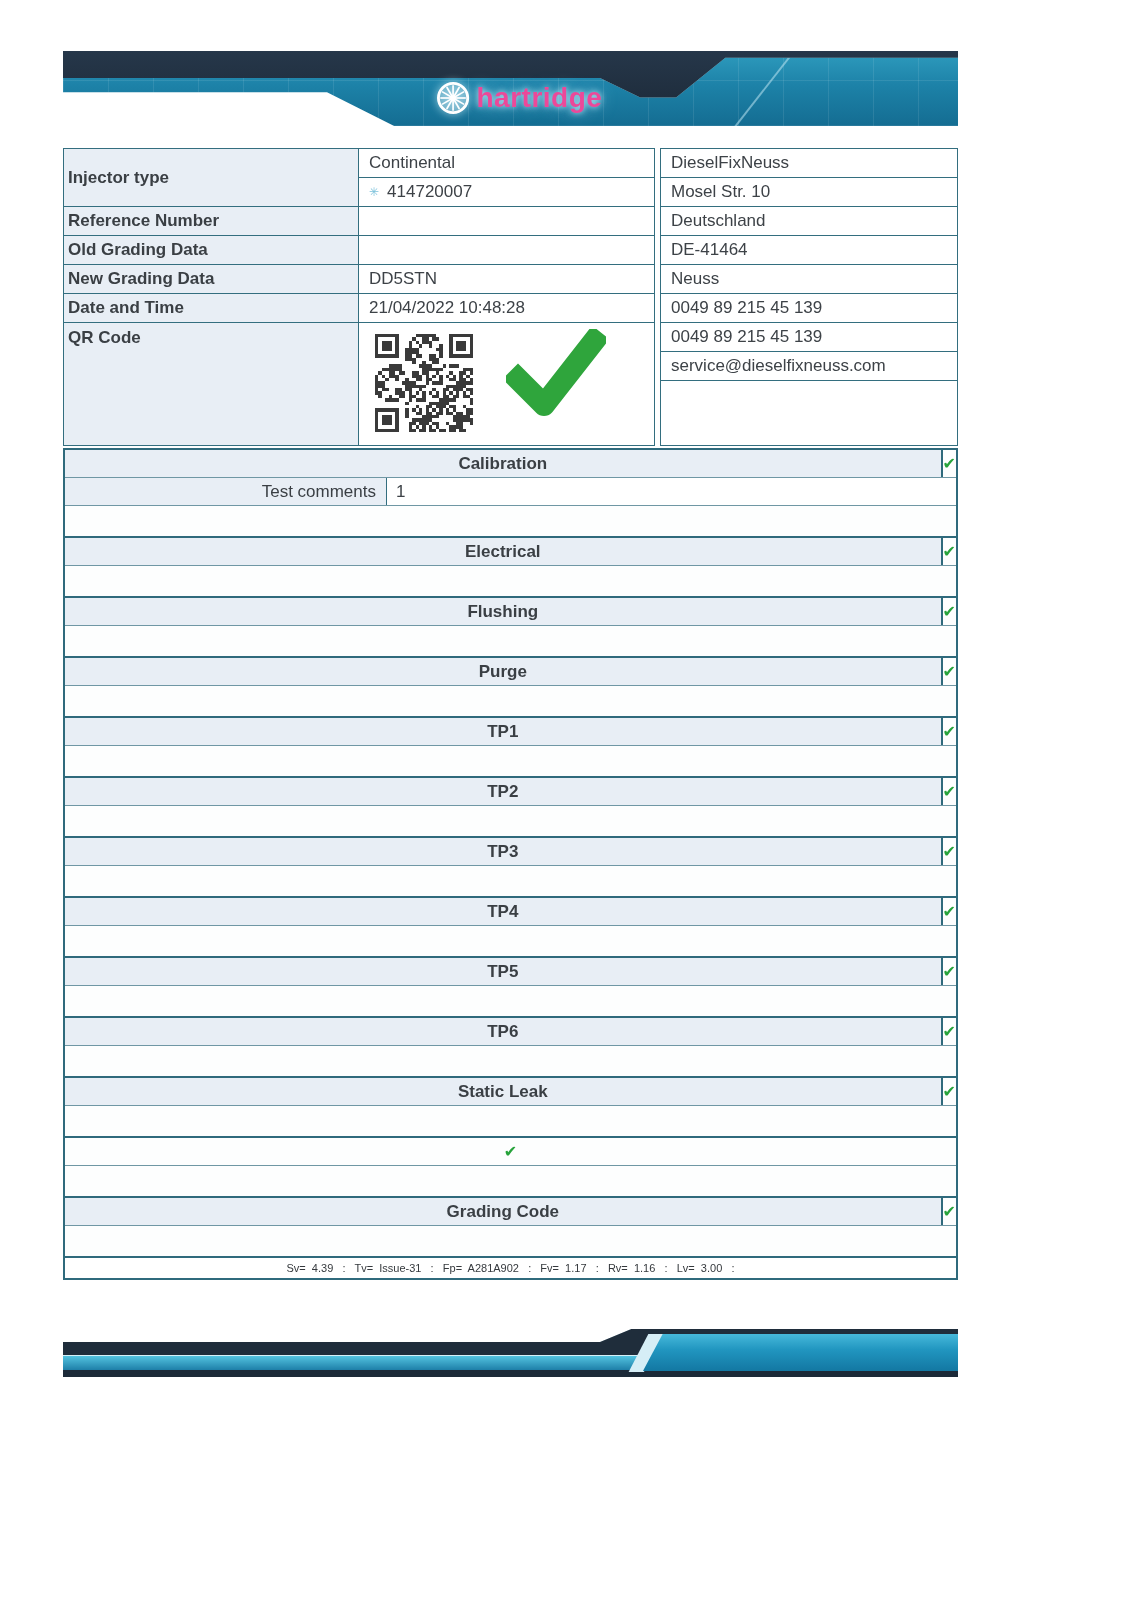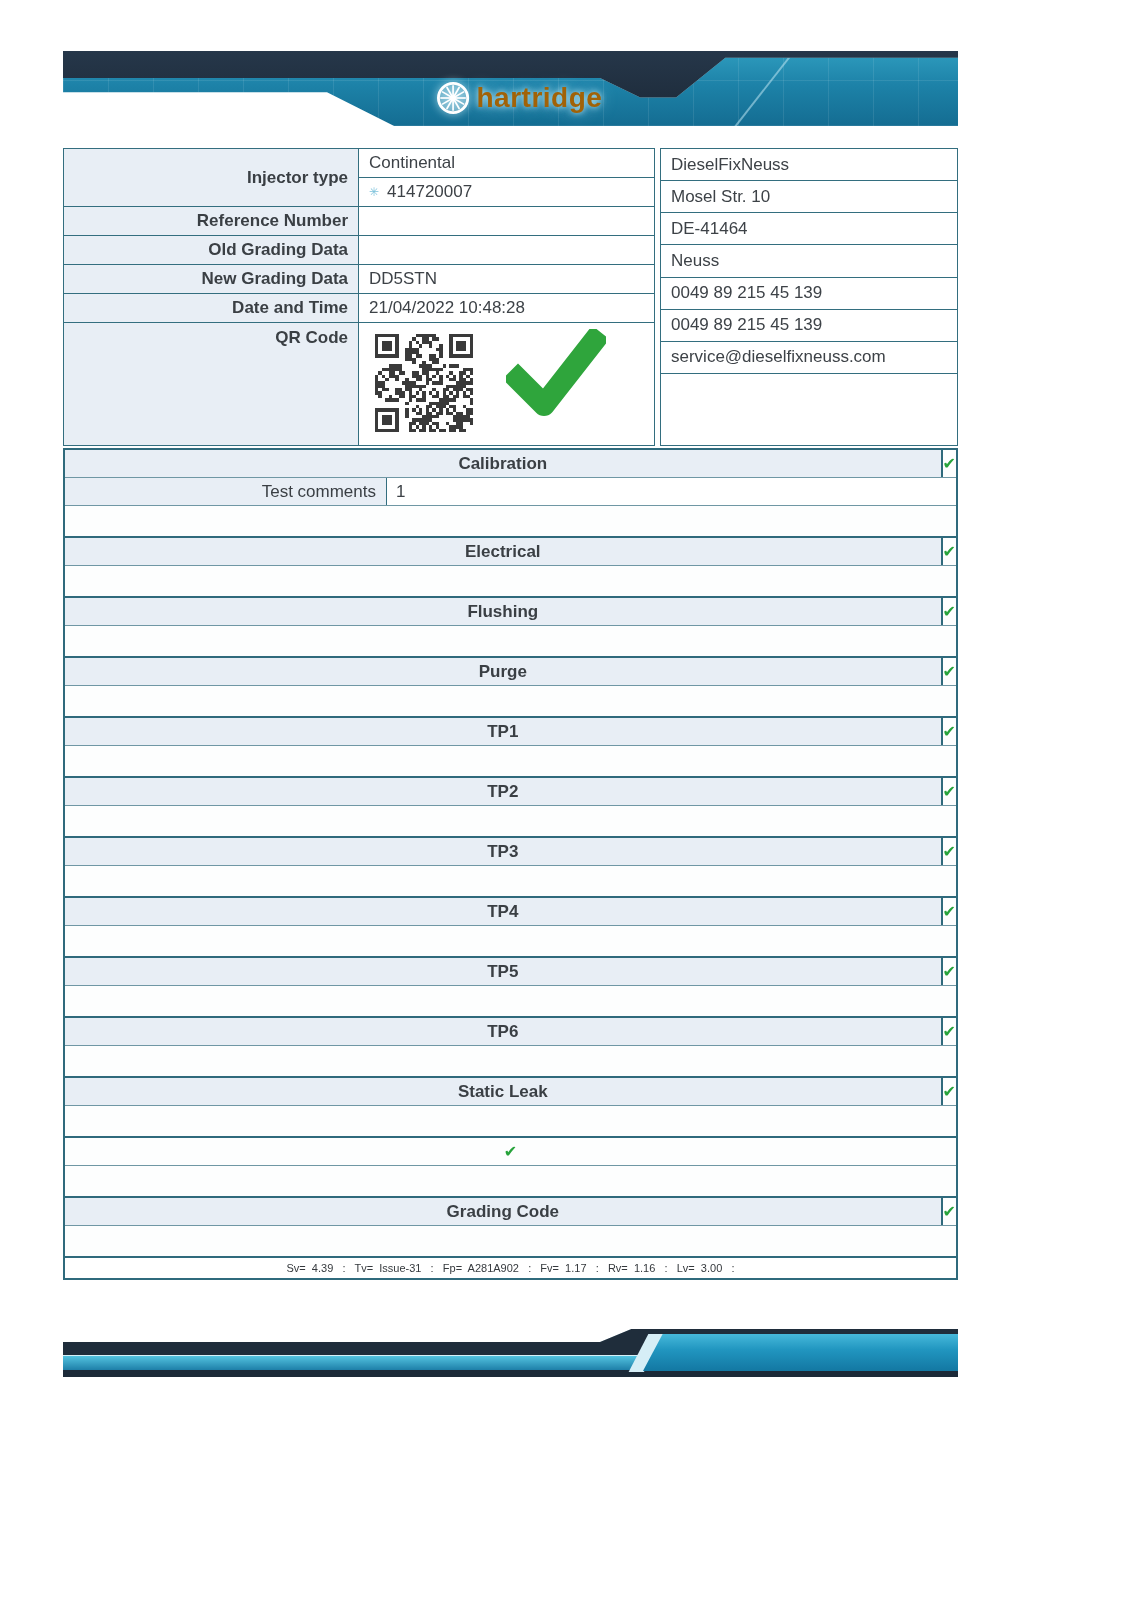--- a/index.html
+++ b/index.html
@@ -12,29 +12,29 @@
   .hb-teal{clip-path:polygon(0 0,100% 0,100% 100%,37% 100%,29.5% 55%,0 55%);
     background:linear-gradient(180deg,#2e9cbe 0%,#1d82a8 45%,#146d92 100%);}
   .hb-grid{position:absolute;left:0;top:0;width:100%;height:100%;
     background-image:repeating-linear-gradient(0deg,rgba(255,255,255,.09) 0 1px,transparent 1px 45px),
                      repeating-linear-gradient(90deg,rgba(255,255,255,.09) 0 1px,transparent 1px 45px);}
   .hb-accent{position:absolute;left:78%;top:-20%;width:2px;height:150%;background:rgba(190,230,243,.55);transform:rotate(38deg);}
   .hb-light{clip-path:polygon(0 0,100% 0,100% 9%,74% 9%,68.5% 62%,64.5% 62%,60% 36%,0 36%);background:#b8e4f1;top:3px;}
   .hb-dark{clip-path:polygon(0 0,100% 0,100% 9%,74% 9%,68.5% 62%,64.5% 62%,60% 36%,0 36%);
     background:linear-gradient(180deg,#26374a 0%,#1b2836 100%);}
   .brand{position:absolute;left:51%;top:62%;transform:translate(-50%,-50%);display:flex;align-items:center;gap:6px;}
-  .brand-text{color:#a16207;font-size:28px;font-weight:bold;letter-spacing:.5px;
+  .brand-text{color:#ec4899;font-size:28px;font-weight:bold;letter-spacing:.5px;
     text-shadow:0 0 6px rgba(210,245,255,.95),0 0 16px rgba(150,220,250,.7);}
   .wheel{filter:drop-shadow(0 0 4px rgba(210,245,255,.9));}
 
   
   .info-section{display:flex;gap:5px;margin-top:22px;}
   table.itable{border-collapse:collapse;table-layout:fixed;}
   table.itable th,table.itable td{border:1.5px solid #336e7f;font-size:17px;overflow:hidden;}
-  table.itable th{background:#e8eef5;text-align:right;padding:0 10px 0 4px;font-weight:bold;color:#3a3f44;}
+  table.itable th{background:#e8eef5;text-align:left;padding:0 10px 0 4px;font-weight:bold;color:#3a3f44;}
   table.itable td{background:#fff;text-align:left;padding:0 6px 0 10px;color:#3d4247;font-weight:normal;}
   tr.h29{height:29px;}
   .bold{font-weight:bold;margin-left:8px;}
   .vtop{vertical-align:top;padding-top:5px !important;}
   .qrcell{position:relative;padding:0 !important;}
   .qr-svg{position:absolute;left:16px;top:11px;}
   .bigcheck{position:absolute;left:147px;top:6px;}
   .part-ico{color:#7fc3dc;font-size:12px;margin-right:8px;vertical-align:1px;}
   .left-table{width:592px;}
   .right-table{width:298px;}
@@ -463,20 +463,23 @@
 
     <table class="itable right-table">
       <tbody>
           <tr class="h29">
             <td>DieselFixNeuss</td>
           </tr>
       <tr class="h29">
             <td>Mosel Str. 10</td>
           </tr>
       <tr class="h29">
+            <td>Deutschland</td>
+          </tr>
+      <tr class="h29">
             <td>DE-41464</td>
           </tr>
       <tr class="h29">
             <td>Neuss</td>
           </tr>
       <tr class="h29">
             <td>0049 89 215 45 139</td>
           </tr>
       <tr class="h29">
             <td>0049 89 215 45 139</td>

